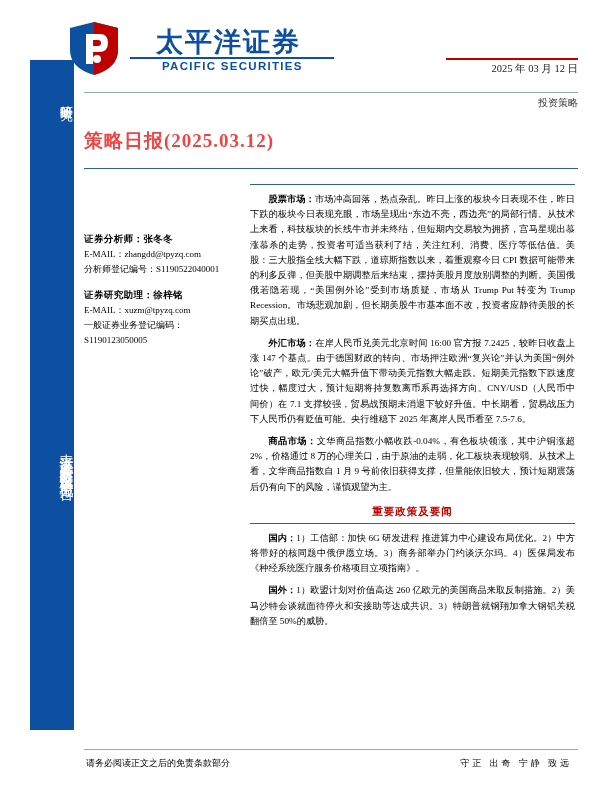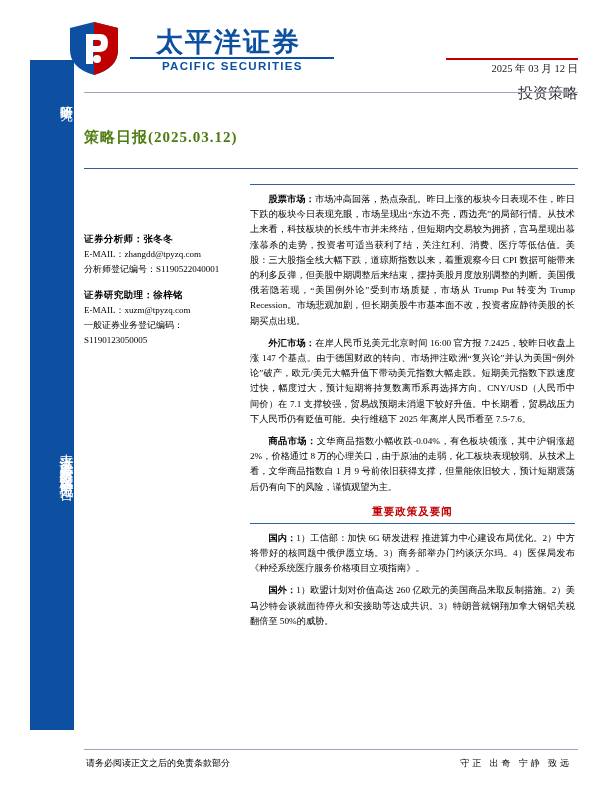--- a/index.html
+++ b/index.html
@@ -110,23 +110,23 @@
     right: 34px;
     top: 62px;
     text-align: right;
     width: 240px;
   }
   .header-date {
     font-size: 10.5px;
     color: #222;
   }
   .header-sub {
-    font-size: 15px;
+    font-size: 10px;
     color: #333;
-    margin-top: 8px;
+    margin-top: 20px;
   }
   .header-rule {
     position: absolute;
     right: 34px;
     top: 58px;
     width: 132px;
     height: 2px;
     background: #c00000;
   }
 
@@ -137,24 +137,24 @@
     top: 92px;
     height: 1px;
     background: #9aa6b5;
   }
 
   
   .doc-title {
     position: absolute;
     left: 84px;
     top: 128px;
-    font-size: 15px;
+    font-size: 19px;
     font-weight: bold;
     letter-spacing: 1px;
-    color: #4d7c0f;
+    color: #ef4444;
   }
   .title-rule {
     position: absolute;
     left: 84px;
     right: 34px;
     top: 168px;
     height: 1.2px;
     background: #2f5f9e;
   }
 

